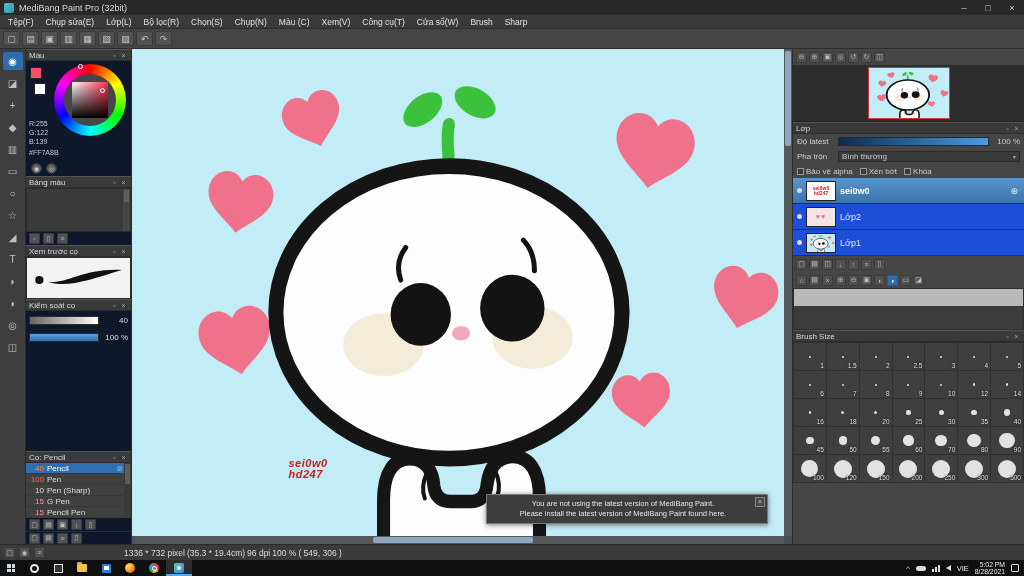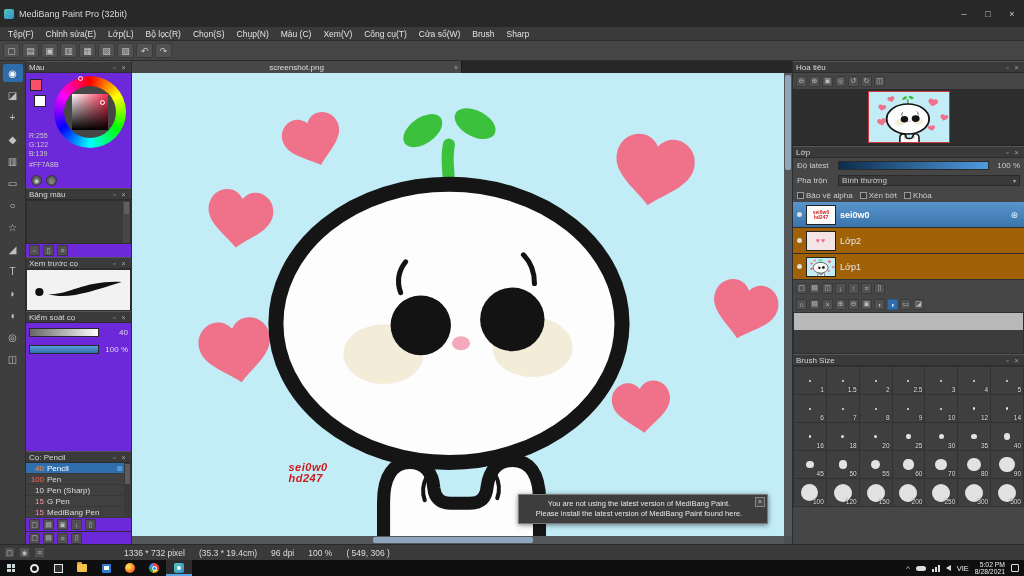--- a/index.html
+++ b/index.html
@@ -1,21 +1,21 @@
 <!DOCTYPE html>
 <html style="--canvas_bg: #c2ecf6; --heart: #f0718a; --sprout: #3cc13c; --fg_color: #fa4e6b; --watermark: #cf1a1a; --accent: #3a78c2;"><head>
 <meta charset="utf-8">
 <style>
   *{box-sizing:border-box;margin:0;padding:0}
   html,body{width:1024px;height:576px;overflow:hidden}
   body{font-family:"Liberation Sans","DejaVu Sans",sans-serif;background:#404040;color:#ccc}
   #app{width:1024px;height:576px;display:flex;flex-direction:column}
 
   
-  .titlebar{height:27px;background:#282828;display:flex;align-items:center;color:#d8d8d8;font-size:9px;flex:0 0 auto}
+  .titlebar{height:15px;background:#282828;display:flex;align-items:center;color:#d8d8d8;font-size:9px;flex:0 0 auto}
   .app-icon{width:10px;height:10px;margin:0 5px 0 4px;border-radius:2px;background:linear-gradient(135deg,#54c7b4,#2f8fd0)}
   .win-title{margin-right:auto;white-space:nowrap}
   .win-controls{display:flex;height:100%}
   .win-btn{width:24px;display:flex;align-items:center;justify-content:center;font-size:9px;color:#ccc}
 
   
   .menubar{height:14px;background:#3a3a3a;display:flex;align-items:center;font-size:8.5px;color:#e2e2e2;padding-left:2px;border-bottom:1px solid #2c2c2c;flex:0 0 auto}
   .menu-item{padding:0 6px;line-height:14px;white-space:nowrap}
 
   
@@ -23,21 +23,21 @@
   .tb-btn{width:17px;height:15px;background:#515151;border:1px solid #3a3a3a;border-radius:2px;color:#c8c8c8;font-size:9px;display:flex;align-items:center;justify-content:center}
 
   
   .main{flex:1;display:flex;min-height:0}
 
   .toolstrip{width:26px;background:#3e3e3e;border-right:1px solid #2c2c2c;display:flex;flex-direction:column;align-items:center;padding-top:3px;gap:4px;flex:0 0 auto}
   .tool{width:20px;height:18px;display:flex;align-items:center;justify-content:center;color:#c0c0c0;font-size:10px;border-radius:2px}
   .tool.selected{background:#2e6cab;color:#fff}
 
   
-  .leftpanels{width:106px;background:#6d28d9;border-right:1px solid #2c2c2c;display:flex;flex-direction:column;font-size:8px;color:#ccc;flex:0 0 auto}
+  .leftpanels{width:106px;background:#0f172a;border-right:1px solid #2c2c2c;display:flex;flex-direction:column;font-size:8px;color:#ccc;flex:0 0 auto}
   .panel-h{height:12px;background:#3a3a3a;border-top:1px solid #555;border-bottom:1px solid #2c2c2c;display:flex;align-items:center;padding:0 3px;font-size:8px;color:#d8d8d8;flex:0 0 auto}
   .ph-title{flex:1;white-space:nowrap;overflow:hidden}
   .ph-ic{width:9px;text-align:center;color:#aaa;font-size:7px}
 
   .color-c{height:100px;position:relative;flex:0 0 auto}
   .swatch-fg{position:absolute;left:4px;top:6px;width:12px;height:12px;background:var(--fg_color,#fa4e6b);border:1px solid #222}
   .swatch-bg{position:absolute;left:8px;top:22px;width:12px;height:12px;background:#fff;border:1px solid #222}
   .wheel{position:absolute;left:28px;top:3px;width:72px;height:72px;border-radius:50%;background:conic-gradient(#f00,#ff0,#0f0,#0ff,#00f,#f0f,#f00)}
   .wheel::after{content:"";position:absolute;inset:10px;border-radius:50%;background:#464646}
   .wheel-sq{position:absolute;left:46px;top:21px;width:36px;height:36px;background:linear-gradient(to top,#000,rgba(0,0,0,0)),linear-gradient(to right,#fff,#ff2e50)}
@@ -80,21 +80,21 @@
 
   
   .canvas-region{flex:1;display:flex;flex-direction:column;min-width:0;background:#2f2f2f}
   .doc-tabbar{height:12px;background:#262626;display:flex;flex:0 0 auto}
   .doc-tab{width:330px;background:#474747;display:flex;align-items:center;justify-content:center;position:relative;font-size:8px;color:#ddd;border-right:1px solid #1e1e1e}
   .tab-close{position:absolute;right:3px;font-size:7px;color:#aaa}
   .canvas-wrap{flex:1;position:relative;min-height:0;background:#3a3a3a}
   .canvas-inner{position:absolute;left:0;top:0;right:8px;bottom:8px;background:var(--canvas_bg,#c2ecf6);overflow:hidden}
   .canvas-inner svg.art{position:absolute;inset:0;width:100%;height:100%}
   .watermark{position:absolute;left:24%;top:84%;color:var(--watermark,#cf1a1a);font-weight:bold;font-size:11px;line-height:11px;letter-spacing:.5px;font-style:italic}
-  .notice{position:absolute;right:16px;bottom:12px;width:250px;background:#3d3d3d;border:1px solid #7a7a7a;box-shadow:0 1px 5px rgba(0,0,0,.5);padding:4px 14px 4px 6px;font-size:7.5px;line-height:10px;color:#e6e6e6;text-align:center}
+  .notice{position:absolute;right:16px;bottom:12px;width:282px;background:#3d3d3d;border:1px solid #7a7a7a;box-shadow:0 1px 5px rgba(0,0,0,.5);padding:4px 14px 4px 6px;font-size:7.5px;line-height:10px;color:#e6e6e6;text-align:center}
   .notice-close{position:absolute;right:2px;top:2px;width:10px;height:10px;border:1px solid #888;display:flex;align-items:center;justify-content:center;font-size:7px;color:#ccc;background:#4a4a4a}
   .v-scroll{position:absolute;top:0;right:0;bottom:8px;width:8px;background:#54585b}
   .v-thumb{position:absolute;top:2px;left:1px;right:1px;height:95px;background:#90a6bc;border-radius:2px}
   .h-scroll{position:absolute;left:0;right:8px;bottom:0;height:8px;background:#54585b}
   .h-thumb{position:absolute;left:37%;top:1px;bottom:1px;width:160px;background:#90a6bc;border-radius:2px}
   .sb-corner{position:absolute;right:0;bottom:0;width:8px;height:8px;background:#4a4e51}
 
   
   .rightpanels{width:232px;background:#464646;border-left:1px solid #2c2c2c;display:flex;flex-direction:column;font-size:8px;color:#ccc;flex:0 0 auto}
   .nav-tools,.ref-tools,.layer-btns{height:16px;display:flex;align-items:center;gap:2px;padding:0 3px;flex:0 0 auto}
@@ -106,21 +106,21 @@
   .lp-label{width:38px;flex:0 0 auto;color:#cfcfcf}
   .opacity-slider{flex:1;height:9px;border:1px solid #2a2a2a;background:linear-gradient(to right,#0c2c4c,#4e9be0)}
   .opacity-val{width:28px;text-align:right}
   .blend-select{flex:1;height:11px;background:#3a3a3a;border:1px solid #2a2a2a;display:flex;align-items:center;justify-content:space-between;padding:0 3px}
   .blend-caret{font-size:6px;color:#aaa}
   .checks-row{height:14px;display:flex;align-items:center;gap:7px;padding:0 4px;flex:0 0 auto}
   .check{display:flex;align-items:center;gap:2px}
   .checkbox{width:7px;height:7px;border:1px solid #999;background:#3a3a3a;flex:0 0 auto}
 
   .layers{flex:0 0 auto;background:#3a3a3a}
-  .layer-row{height:26px;display:flex;align-items:center;gap:4px;padding:0 4px;border-bottom:1px solid #2f2f2f;background:#a16207}
+  .layer-row{height:26px;display:flex;align-items:center;gap:4px;padding:0 4px;border-bottom:1px solid #2f2f2f;background:#1d4ed8}
   .layer-row.selected{background:linear-gradient(#5995cd,#3a74ab)}
   .vis-dot{width:5px;height:5px;border-radius:50%;background:#ddd;flex:0 0 auto}
   .layer-thumb{width:30px;height:20px;background:#fff;border:1px solid #222;flex:0 0 auto;position:relative;overflow:hidden}
   .layer-thumb svg{width:100%;height:100%;display:block}
   .lt-watermark{font-size:5px;line-height:5px;color:var(--watermark,#cf1a1a);font-weight:bold;text-align:center;padding-top:4px}
   .lt-hearts{background:#f3e4e7;display:flex;align-items:center;justify-content:center;color:var(--heart,#f0718a);font-size:7px;letter-spacing:1px}
   .layer-name{flex:1;font-size:9px;color:#e8e8e8;white-space:nowrap;overflow:hidden}
   .layer-row.selected .layer-name{font-weight:bold;color:#fff}
   .layer-gear{color:#eaf4ff;font-size:9px;margin-right:2px}
 
@@ -129,21 +129,21 @@
 
   .bs-grid{display:grid;grid-template-columns:repeat(7,1fr);grid-auto-rows:27px;background:#313131;gap:1px;padding:1px;flex:0 0 auto}
   .bs-cell{background:#3f3f3f;position:relative;display:flex;align-items:center;justify-content:center}
   .bs-dot{background:#e2e2e2;border-radius:50%;width:2px;height:2px}
   .bs-num{position:absolute;right:2px;bottom:1px;font-size:6.5px;color:#e0e0e0;text-shadow:0 0 2px #000}
   .rp-fill{flex:1;background:#464646}
 
   
   .statusbar{height:16px;background:#3a3a3a;border-top:1px solid #2a2a2a;display:flex;align-items:center;font-size:8.5px;color:#ddd;padding-left:4px;flex:0 0 auto}
   .status-icons{display:flex;gap:4px;width:120px;flex:0 0 auto}
-  .status-segs{display:flex;gap:14px}
+  .status-segs{display:flex;gap:2px}
   .status-seg{white-space:nowrap}
 
   
   .taskbar{height:16px;background:#0f0f0f;display:flex;align-items:center;flex:0 0 auto;color:#ddd}
   .start{width:22px;height:100%;display:flex;align-items:center;justify-content:center}
   .win-logo{width:8px;height:8px;display:grid;grid-template-columns:1fr 1fr;gap:1px}
   .win-logo i{background:#cfd8dc;display:block}
   .tb-search{width:210px;height:16px;background:#f2f2f2;display:flex;align-items:center;gap:4px;padding-left:5px}
   .mag{width:7px;height:7px;border:1px solid #444;border-radius:50%;position:relative;flex:0 0 auto}
   .mag::after{content:"";position:absolute;width:4px;height:1px;background:#444;transform:rotate(45deg);left:5px;top:6px}
@@ -212,21 +212,21 @@
     <div class="win-controls">
       <span class="win-btn">–</span>
       <span class="win-btn">□</span>
       <span class="win-btn">×</span>
     </div>
   </div>
 
   <div class="menubar">
 
   <span class="menu-item">Tệp(F)</span>
-      <span class="menu-item">Chỉnh sửa(E)</span>
+      <span class="menu-item">Chụp sửa(E)</span>
       <span class="menu-item">Lớp(L)</span>
       <span class="menu-item">Bộ lọc(R)</span>
       <span class="menu-item">Chọn(S)</span>
       <span class="menu-item">Chụp(N)</span>
       <span class="menu-item">Màu (C)</span>
       <span class="menu-item">Xem(V)</span>
       <span class="menu-item">Công cụ(T)</span>
       <span class="menu-item">Cửa sổ(W)</span>
       <span class="menu-item">Brush</span>
       <span class="menu-item">Sharp</span>
@@ -372,21 +372,21 @@
           </div>
 
           <div class="brush-row">
             <span class="b-size" style="color: rgb(255, 143, 160);">15</span>
             <span class="b-name">G Pen</span>
             <span class="b-gear"></span>
           </div>
 
           <div class="brush-row">
             <span class="b-size" style="color: rgb(255, 143, 160);">15</span>
-            <span class="b-name">MediBang Pen</span>
+            <span class="b-name">Pencil Pen</span>
             <span class="b-gear"></span>
           </div>
         </div>
       <div class="icon-row">
 
       <span class="mini-ic">▢</span>
           <span class="mini-ic">▤</span>
           <span class="mini-ic">▣</span>
           <span class="mini-ic">↓</span>
           <span class="mini-ic">▯</span>
@@ -395,26 +395,20 @@
       <div class="icon-row left-foot">
 
       <span class="mini-ic">▢</span>
           <span class="mini-ic">▤</span>
           <span class="mini-ic">≡</span>
           <span class="mini-ic">▯</span>
         </div>
     </div>
 
     <div class="canvas-region">
-      <div class="doc-tabbar">
-        <div class="doc-tab">
-          <span>screenshot.png</span>
-          <span class="tab-close">×</span>
-        </div>
-      </div>
       <div class="canvas-wrap">
         <div class="canvas-inner">
           <svg class="art" viewBox="0 0 648 466" preserveAspectRatio="none">
             <use href="#artwork"></use>
           </svg>
           <div class="watermark">
             <div>sei0w0</div>
             <div>hd247</div>
           </div>
           <div class="notice">
@@ -428,25 +422,20 @@
           </div>
         <div class="h-scroll">
             <div class="h-thumb"></div>
           </div>
         <div class="sb-corner"></div>
       </div>
     </div>
 
     <div class="rightpanels">
 
-      <div class="panel-h">
-        <span class="ph-title">Hoa tiêu</span>
-        <span class="ph-ic">▫</span>
-        <span class="ph-ic">×</span>
-      </div>
       <div class="nav-tools">
 
       <span class="mini-ic">⊖</span>
           <span class="mini-ic">⊕</span>
           <span class="mini-ic">▣</span>
           <span class="mini-ic">◎</span>
           <span class="mini-ic">↺</span>
           <span class="mini-ic">↻</span>
           <span class="mini-ic">◫</span>
         </div>

